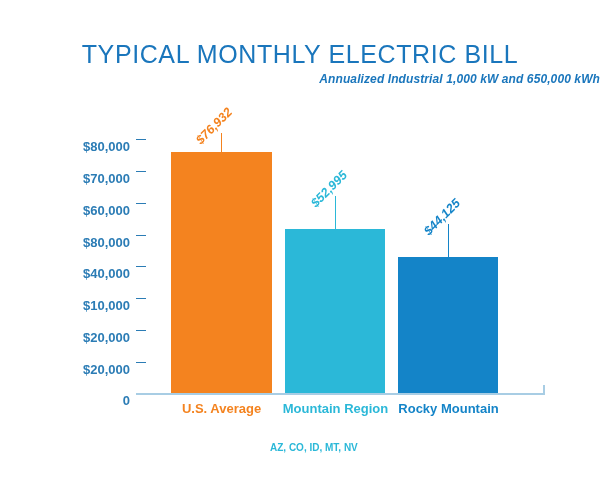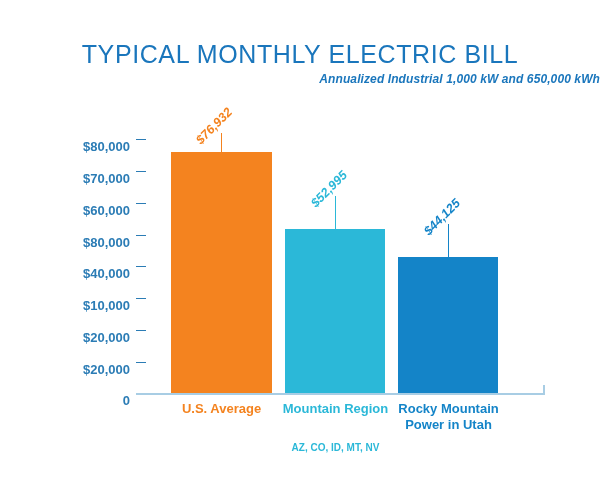--- a/index.html
+++ b/index.html
@@ -123,21 +123,20 @@
   
   .cat-label {
     position: absolute;
     text-align: center;
     font-size: 13px;
     font-weight: bold;
     line-height: 1.25;
   }
   .cat-sub {
     position: absolute;
-    text-align: center;
     font-size: 10px;
     font-weight: bold;
     line-height: 1.3;
   }
 </style>
 </head>
 <body>
 
 <div id="chart-root">
 
@@ -204,17 +203,16 @@
 
     <div class="cat-label" style="left:270px; top:401px; width:131px; color:#2bb8d8;">
       <div>Mountain Region</div>
     </div>
     <div class="cat-sub" style="left:270px; top:441px; width:131px; color:#2bb8d8;">
       <div>AZ, CO, ID, MT, NV</div>
     </div>
 
     <div class="cat-label" style="left:383px; top:401px; width:131px; color:#1484c8;">
       <div>Rocky Mountain</div>
-      <div>Power in Utah</div>
     </div>
 
   </div>
 </div>
 
 </body></html>

